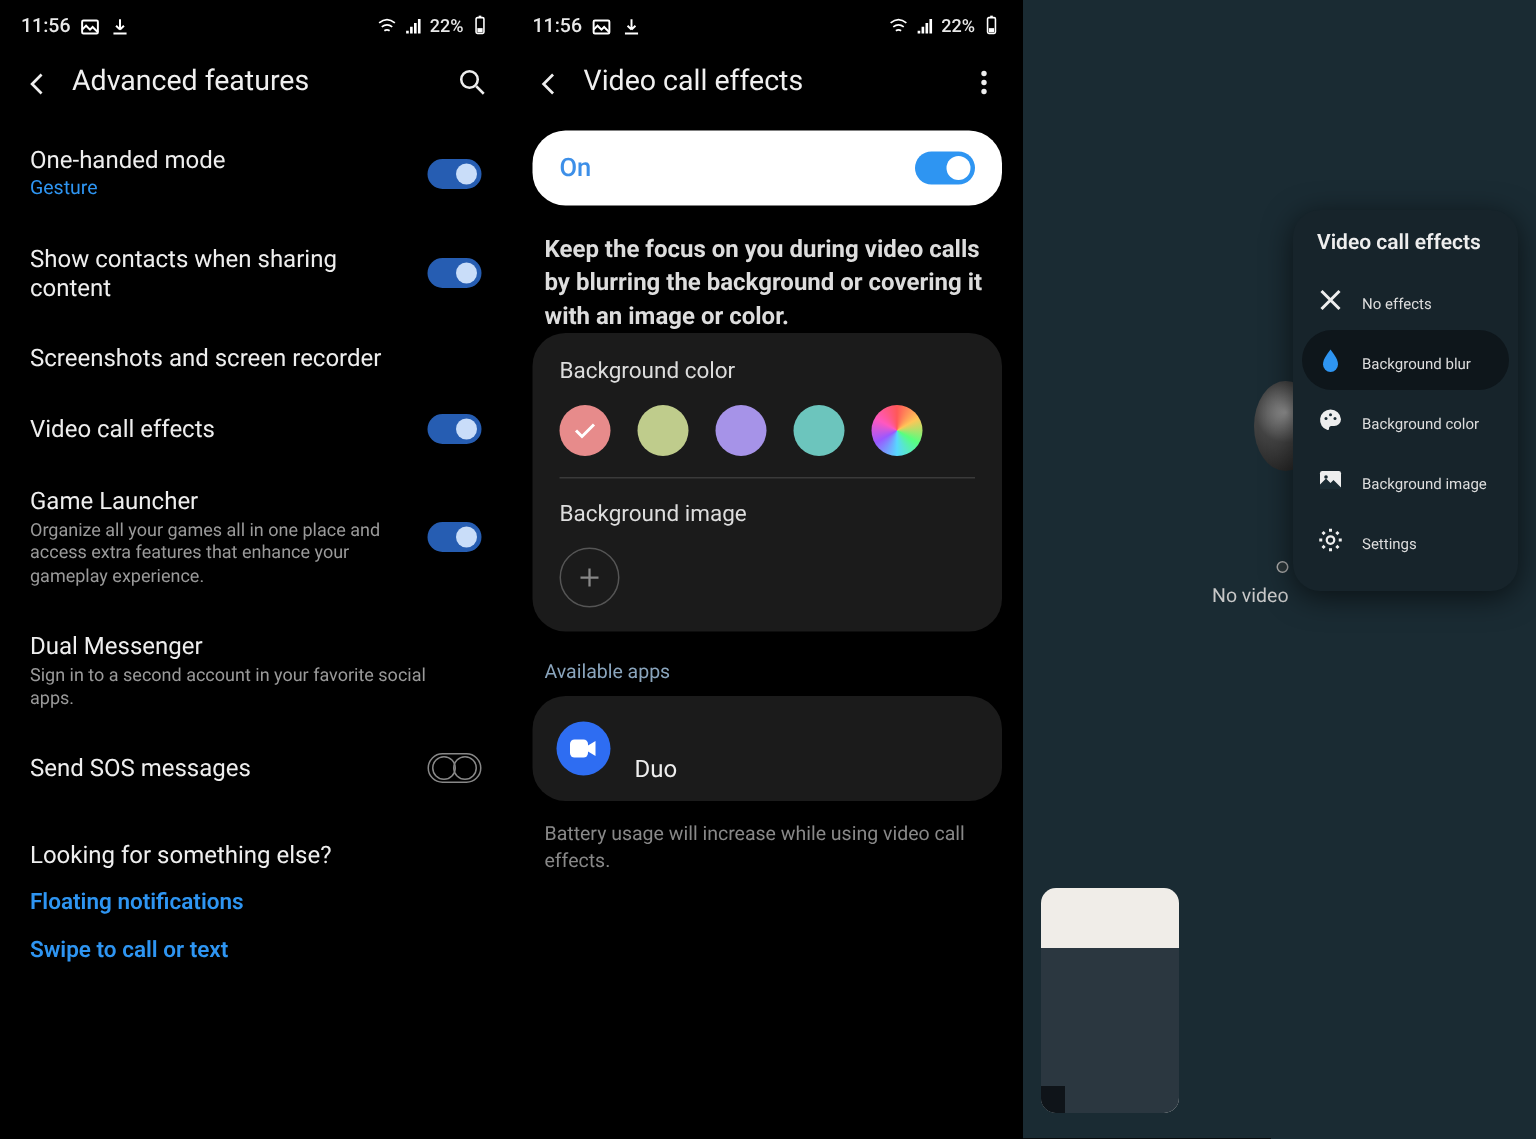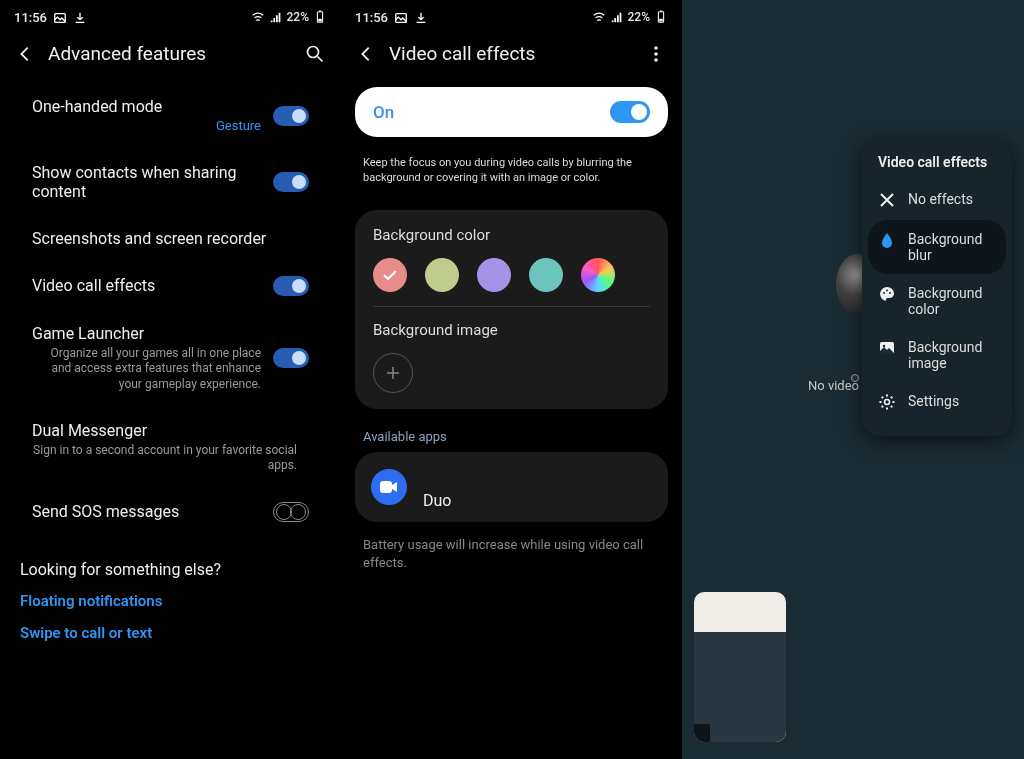--- a/index.html
+++ b/index.html
@@ -9,50 +9,50 @@
   .panel2 { width: 341px; }
   .panel3 { width: 342px; background: #1a2b33; }
 
   
   .status-bar { display: flex; justify-content: space-between; align-items: center; padding: 6px 14px 0 14px; font-size: 13px; font-weight: 500; height: 28px; }
   .status-left { display: flex; gap: 6px; align-items: flex-end; }
   .status-right { display: flex; gap: 4px; align-items: center; font-size: 12px; }
   .sicon { width: 14px; height: 14px; }
 
   
-  .header { display: flex; align-items: center; padding: 14px 16px; gap: 14px; }
+  .header { display: flex; align-items: flex-end; padding: 14px 16px; gap: 14px; }
   .back-icon { width: 18px; height: 18px; }
   .header-title { font-size: 19px; font-weight: 400; flex: 1; color: #f0f0f0; }
   .header-action { width: 20px; height: 20px; }
 
   
   .settings-list { padding: 4px 0; }
-  .setting-row { display: flex; justify-content: space-between; align-items: center; padding: 14px 32px; }
+  .setting-row { display: flex; justify-content: space-between; align-items: center; padding: 14px 20px; }
   .setting-text { flex: 1; padding-right: 12px; }
   .setting-title { font-size: 16px; color: #eee; }
-  .setting-sub { font-size: 12px; color: #9a9a9a; margin-top: 3px; line-height: 1.3; text-align: right; }
+  .setting-sub { font-size: 12px; color: #9a9a9a; margin-top: 3px; line-height: 1.3; }
   .setting-sub.blue { color: #2e95f2; font-size: 13px; margin-top: 2px; }
   .toggle { width: 36px; height: 20px; border-radius: 12px; position: relative; flex-shrink: 0; }
   .toggle.on { background: #265db2; }
   .toggle::after { content: ""; position: absolute; width: 14px; height: 14px; border-radius: 50%; background: #fff; top: 3px; }
   .toggle.on::after { right: 3px; background: #c9ddf9; }
   .dual-toggle { width: 36px; height: 20px; border: 1.5px solid #888; border-radius: 12px; position: relative; flex-shrink: 0; background: transparent; }
   .dual-toggle::before, .dual-toggle::after { content: ""; position: absolute; width: 14px; height: 14px; border: 1.5px solid #888; border-radius: 50%; top: 1px; }
   .dual-toggle::before { left: 2px; }
   .dual-toggle::after { right: 2px; }
 
   .section-heading { font-size: 16px; color: #eee; padding: 24px 20px 6px; }
   .link-row { font-size: 15px; color: #2e95f2; font-weight: 600; padding: 7px 20px; }
 
   
   .big-toggle { margin: 8px 14px; background: #ffffff; border-radius: 22px; padding: 14px 18px; display: flex; justify-content: space-between; align-items: center; }
   .big-toggle-label { color: #3d8fe8; font-size: 17px; font-weight: 500; }
   .big-switch { width: 40px; height: 22px; border-radius: 14px; background: #2e95f2; position: relative; }
   .big-switch::after { content: ""; position: absolute; width: 16px; height: 16px; border-radius: 50%; background: #fff; top: 3px; right: 3px; }
-  .desc-text { font-size: 11px; color: #ddd; padding: 10px 22px 24px; line-height: 1.4; }
+  .desc-text { font-size: 16px; color: #ddd; padding: 10px 22px 0; line-height: 1.4; font-weight: bold; }
 
   .card { margin: 0 14px 12px; background: #1b1b1b; border-radius: 22px; padding: 16px 18px; }
   .card-title { font-size: 15px; color: #ddd; margin-bottom: 14px; }
   .swatches { display: flex; gap: 18px; padding-bottom: 14px; border-bottom: 1px solid #3a3a3a; margin-bottom: 14px; }
   .swatch { width: 34px; height: 34px; border-radius: 50%; display: flex; align-items: center; justify-content: center; }
   .sw1 { background: #e78b8b; }
   .sw2 { background: #bfcc8c; }
   .sw3 { background: #a693e8; }
   .sw4 { background: #6cc5bd; }
   .sw5 { background: conic-gradient(#ff5858, #ffc658, #58ff7e, #58d7ff, #9a58ff, #ff58bf, #ff5858); }
@@ -60,25 +60,25 @@
 
   .section-label { font-size: 13px; color: #8aa5bd; padding: 8px 22px; }
   .app-row { margin: 0 14px; background: #1b1b1b; border-radius: 22px; padding: 12px 16px; display: flex; align-items: center; gap: 16px; }
   .app-icon { width: 36px; height: 36px; border-radius: 50%; background: #2e6df2; display: flex; align-items: center; justify-content: center; }
   .app-name { font-size: 16px; color: #eee; margin-top: 27px; }
   .footnote { font-size: 13px; color: #888; padding: 14px 22px; line-height: 1.4; }
 
   
   .popup { position: absolute; top: 140px; right: 12px; width: 150px; background: #17242b; border-radius: 18px; padding: 14px 0; box-shadow: 0 4px 20px rgba(0,0,0,0.6); }
   .popup-title { font-size: 14px; font-weight: 600; color: #eee; padding: 0 16px 10px; }
-  .popup-item { display: flex; align-items: flex-start; gap: 12px; padding: 11px 16px; font-size: 14px; color: #ddd; }
+  .popup-item { display: flex; align-items: flex-end; gap: 12px; padding: 11px 16px; font-size: 10px; color: #ddd; }
   .popup-item.selected { background: #0e161b; border-radius: 20px; margin: 0 6px; padding: 11px 10px; }
   .popup-icon { width: 18px; height: 18px; flex-shrink: 0; }
   .avatar-circle { position: absolute; top: 254px; left: 154px; width: 42px; height: 60px; background: radial-gradient(circle at 50% 35%, #999 0%, #444 45%, #222 100%); border-radius: 50%; overflow: hidden; }
-  .no-video { position: absolute; top: 378px; left: 126px; font-size: 13px; color: #c8c8c8; }
+  .no-video { position: absolute; top: 390px; left: 126px; font-size: 13px; color: #c8c8c8; }
   .rec-dot { position: absolute; top: 374px; left: 169px; width: 8px; height: 8px; border-radius: 50%; border: 1.5px solid #aaa; background: #2a3538; }
 
   .thumb { position: absolute; top: 592px; left: 12px; width: 92px; height: 150px; border-radius: 10px; overflow: hidden; background: #f0ede8; }
   .thumb-body { position: absolute; top: 40px; left: 0; right: 0; bottom: 0; background: #2b3740; }
   .thumb-handle { position: absolute; bottom: 0; left: 0; width: 16px; height: 18px; background: #0f1419; }
 
   .check-icon { width: 16px; height: 12px; }
 </style>
 </head>
 <body>

